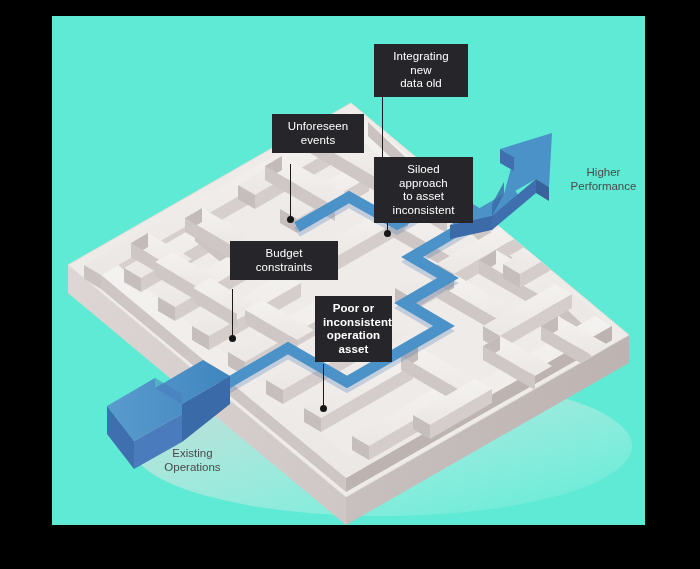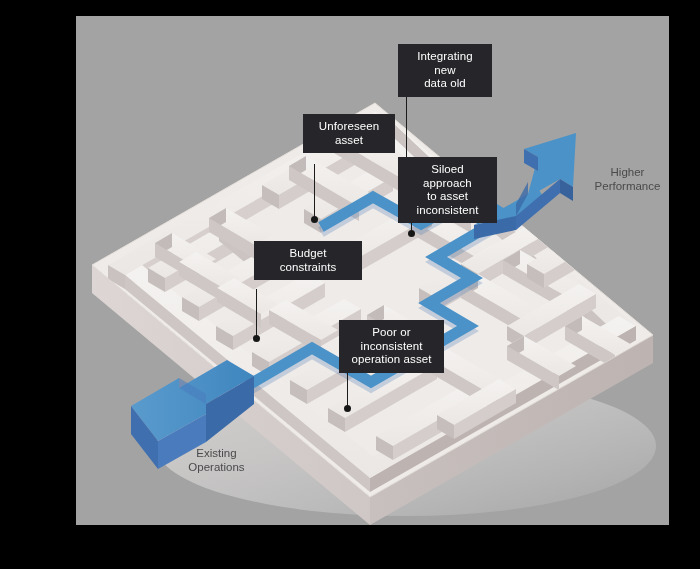--- a/index.html
+++ b/index.html
@@ -1,18 +1,18 @@
 <!DOCTYPE html>
 <html><head>
 <meta charset="utf-8">
 <style>
   html,body{margin:0;padding:0;background:#000;}
   body{width:700px;height:569px;font-family:"Liberation Sans",sans-serif;overflow:hidden;}
   #frame{position:relative;width:700px;height:569px;background:#000;}
-  #canvas{position:absolute;left:52px;top:16px;width:593px;height:509px;background:#a3a3a3;overflow:hidden;margin-left:24px;}
+  #canvas{position:absolute;left:52px;top:16px;width:593px;height:509px;background:#5eead4;overflow:hidden;}
   svg.scene{position:absolute;left:0;top:0;width:593px;height:509px;}
   .calloutLayer{position:absolute;left:0;top:0;width:593px;height:509px;}
   .callout{position:absolute;background:#26262a;color:#fff;font-size:11.5px;line-height:13.5px;
            text-align:center;padding:6px 8px;box-sizing:border-box;letter-spacing:.1px;}
   .sidelabel{position:absolute;color:#4a4a4a;font-size:11.5px;line-height:13.5px;text-align:center;}
   .leader{position:absolute;background:#1b1b1b;width:1.4px;}
   .dot{position:absolute;width:7px;height:7px;border-radius:50%;background:#161616;}
 </style>
 </head>
 <body>
@@ -279,43 +279,43 @@
 
       <div class="leader" style="left:330px;top:80px;height:85px;"></div>
       <div class="dot" style="left:327px;top:161px;"></div>
       <div class="callout" style="left:322px;top:28px;width:94px;">
         <div>Integrating new</div>
         <div>data old</div>
       </div>
 
       <div class="leader" style="left:238px;top:148px;height:56px;"></div>
       <div class="dot" style="left:235px;top:200px;"></div>
-      <div class="callout" style="left:227px;top:98px;width:92px;">
+      <div class="callout" style="left:220px;top:98px;width:92px;">
         <div>Unforeseen</div>
-        <div>asset</div>
+        <div>events</div>
       </div>
 
       <div class="leader" style="left:335px;top:196px;height:22px;"></div>
       <div class="dot" style="left:332px;top:214px;"></div>
       <div class="callout" style="left:322px;top:141px;width:99px;">
         <div>Siloed approach</div>
         <div>to asset</div>
         <div>inconsistent</div>
       </div>
 
       <div class="leader" style="left:180px;top:273px;height:50px;"></div>
       <div class="dot" style="left:177px;top:319px;"></div>
       <div class="callout" style="left:178px;top:225px;width:108px;">
         <div>Budget</div>
         <div>constraints</div>
       </div>
 
       <div class="leader" style="left:271px;top:348px;height:45px;"></div>
       <div class="dot" style="left:268px;top:389px;"></div>
-      <div class="callout" style="left:263px;top:304px;width:105px;">
+      <div class="callout" style="left:263px;top:280px;width:77px;font-weight:bold;">
         <div>Poor or</div>
         <div>inconsistent</div>
         <div>operation asset</div>
       </div>
 
       <div class="sidelabel" style="left:93px;top:431px;width:95px;">
         <div>Existing</div>
         <div>Operations</div>
       </div>
 

